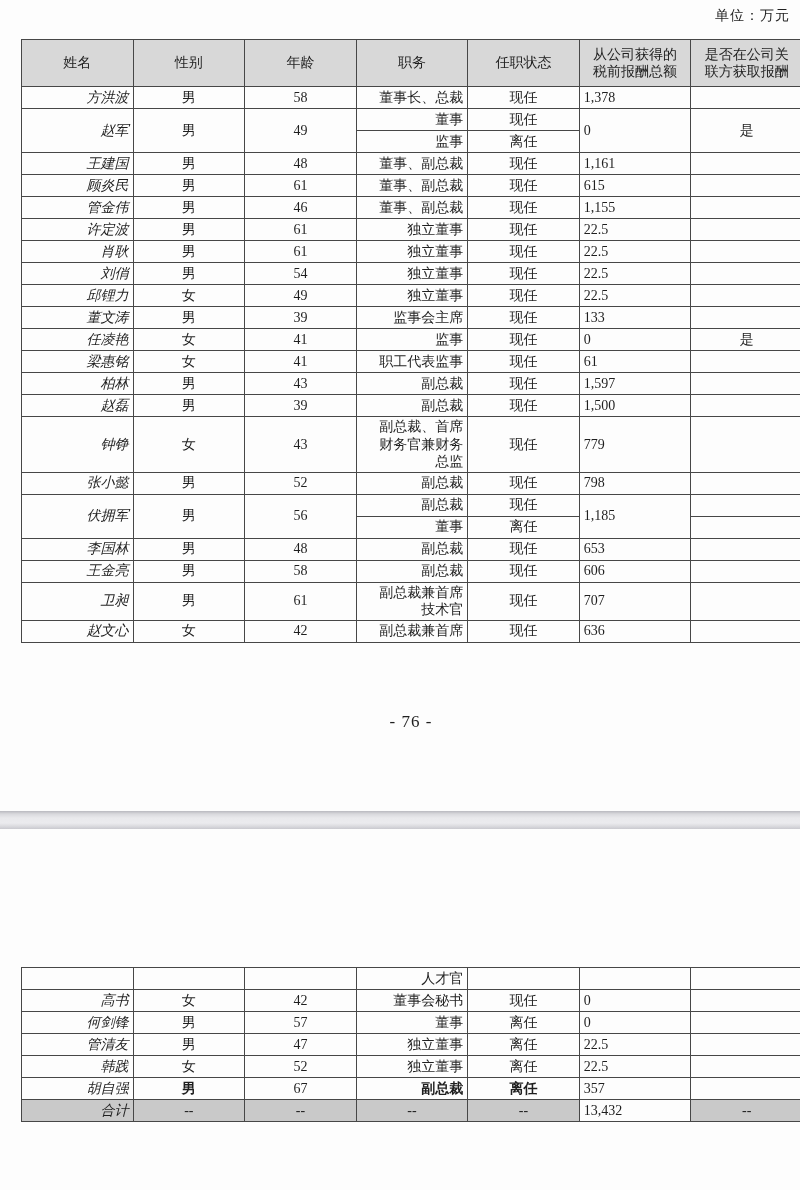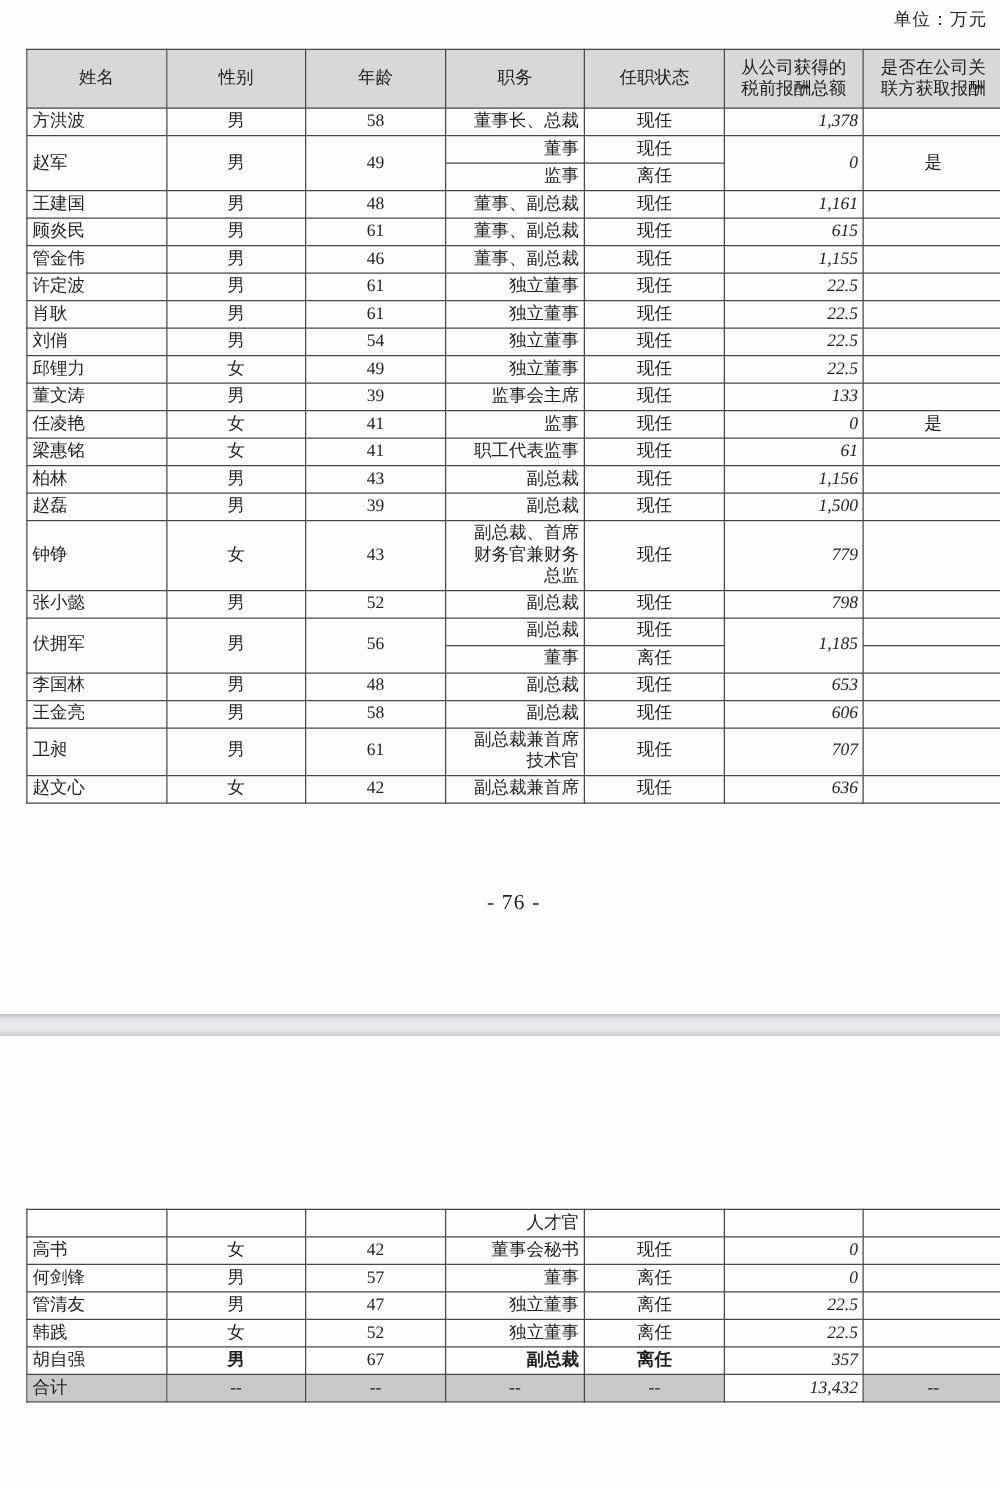--- a/index.html
+++ b/index.html
@@ -42,24 +42,24 @@
     white-space:pre-line;
     overflow:hidden;
   }
   .doc-table thead th{
     background:var(--header-bg);
     font-weight:normal;
     text-align:center;
     height:47px;
   }
   .doc-table td{height:22px;}
-  .c0{text-align:left;padding-left:9px;}
+  .c0{text-align:right;padding-left:9px;font-style:italic;}
   .c1,.c2,.c4,.c6{text-align:center;}
   .c3{text-align:right;padding-left:8px;}
-  .c5{text-align:right;padding-right:15px;font-style:italic;}
+  .c5{text-align:left;padding-right:15px;}
   td.bold{font-weight:bold;}
   td.bg{background:var(--total-bg);}
   td.ctr{text-align:center;padding-left:4px;}
   .page-footer{
     position:absolute;top:712px;left:11px;width:100%;
     text-align:center;font-size:17px;letter-spacing:1px;
   }
 </style>
 </head>
 <body>
@@ -195,21 +195,21 @@
             <td class="c4">现任</td>
             <td class="c5">61</td>
             <td class="c6"></td>
           </tr>
           <tr>
             <td class="c0">柏林</td>
             <td class="c1">男</td>
             <td class="c2">43</td>
             <td class="c3">副总裁</td>
             <td class="c4">现任</td>
-            <td class="c5">1,156</td>
+            <td class="c5">1,597</td>
             <td class="c6"></td>
           </tr>
           <tr>
             <td class="c0">赵磊</td>
             <td class="c1">男</td>
             <td class="c2">39</td>
             <td class="c3">副总裁</td>
             <td class="c4">现任</td>
             <td class="c5">1,500</td>
             <td class="c6"></td>

